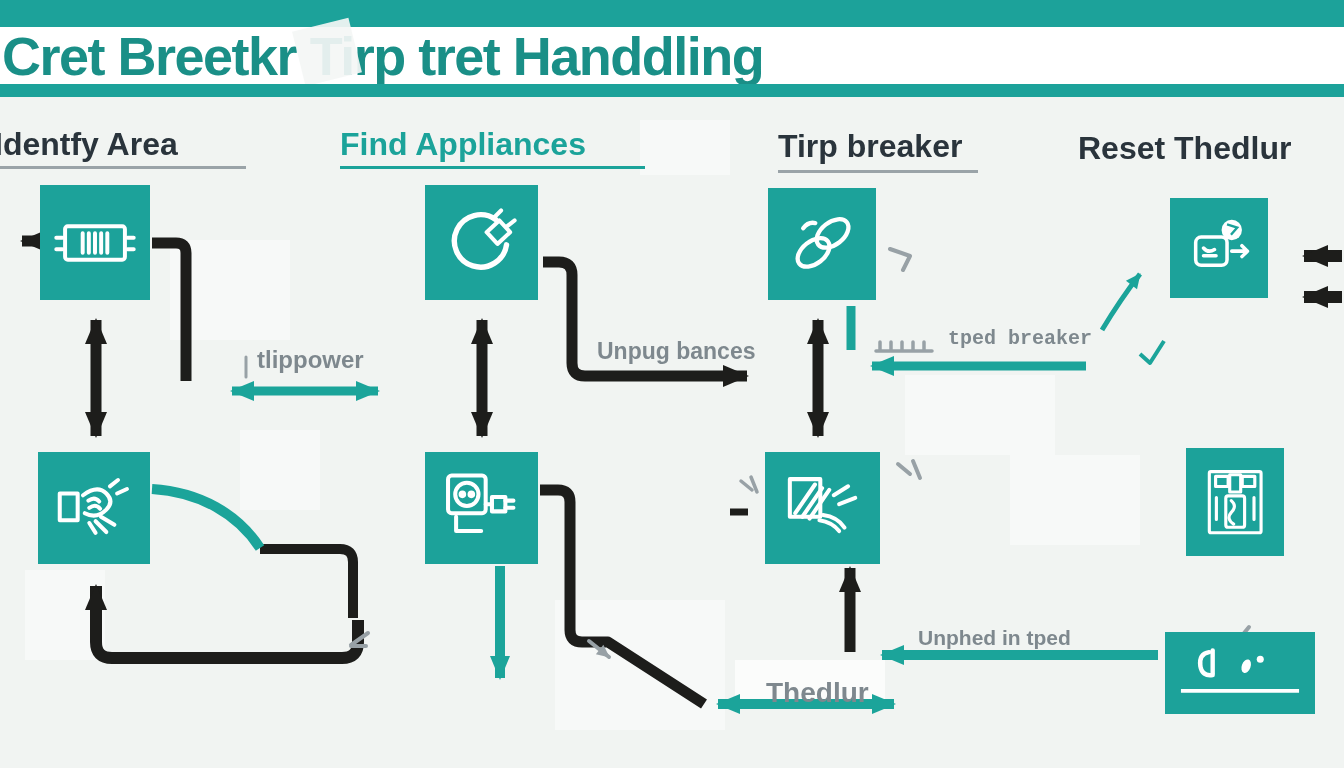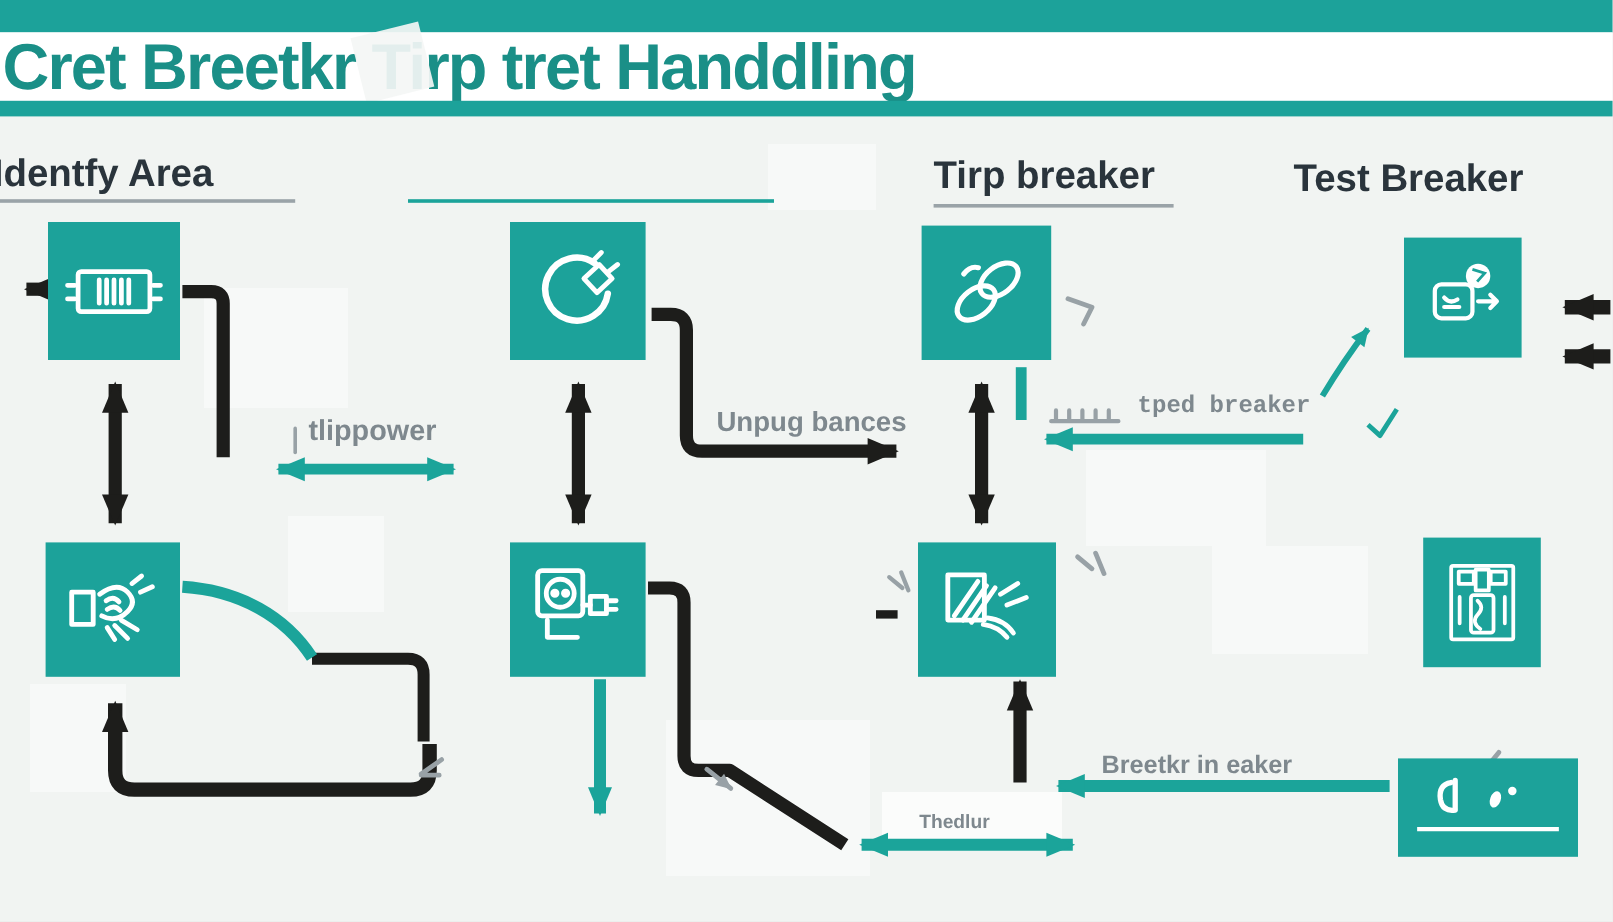--- a/index.html
+++ b/index.html
@@ -45,26 +45,27 @@
   <div class="bar top"></div>
   <div class="title-band">
     <h1 class="page-title">Cret Breetkr Tirp tret Handdling</h1>
   </div>
   <div class="title-patch"></div>
   <div class="bar mid"></div>
 
   <h2 class="col-heading" style="left:-6px;top:126px;">Identfy Area</h2>
   <div class="underline" style="left:0;top:166px;width:246px;"></div>
 
+  <h2 class="col-heading teal" style="left:340px;top:126px;">Find Appliances</h2>
   <div class="underline teal" style="left:340px;top:166px;width:305px;"></div>
 
   <h2 class="col-heading" style="left:778px;top:128px;">Tirp breaker</h2>
   <div class="underline" style="left:778px;top:170px;width:200px;"></div>
 
-  <h2 class="col-heading" style="left:1078px;top:130px;">Test Breaker</h2>
+  <h2 class="col-heading" style="left:1078px;top:130px;">Reset Thedlur</h2>
 
   <svg class="overlay" width="1344" height="768" viewBox="0 0 1344 768">
     <defs>
       <marker id="mb" markerUnits="userSpaceOnUse" markerWidth="30" markerHeight="26" refX="26" refY="13" orient="auto-start-reverse">
         <path d="M2,2 L28,13 L2,24 Z" fill="#1D1D1B"></path>
       </marker>
       <marker id="mt" markerUnits="userSpaceOnUse" markerWidth="28" markerHeight="24" refX="24" refY="12" orient="auto-start-reverse">
         <path d="M2,2 L26,12 L2,22 Z" fill="#1BA49A"></path>
       </marker>
       <marker id="mts" markerUnits="userSpaceOnUse" markerWidth="18" markerHeight="16" refX="15" refY="8" orient="auto-start-reverse">
@@ -216,16 +217,16 @@
       </g>
       <ellipse cx="82" cy="32" rx="5" ry="8" fill="#fff" transform="rotate(20 82 32)"></ellipse>
       <circle cx="98" cy="24" r="4" fill="#fff"></circle>
       <line x1="8" y1="60" x2="142" y2="60" stroke="#fff" stroke-width="4"></line>
     </svg>
   </div>
 
   <div class="lbl" style="left:257px;top:346px;font-size:24px;">tlippower</div>
   <div class="lbl" style="left:597px;top:338px;font-size:23px;">Unpug bances</div>
   <div class="lbl" style="left:948px;top:327px;font-size:20px;font-family:Liberation Mono, monospace;">tped breaker</div>
-  <div class="lbl" style="left:918px;top:626px;font-size:21px;">Breetkr in eaker</div>
-  <div class="lbl" style="left:766px;top:677px;font-size:16px;">Thedlur</div>
+  <div class="lbl" style="left:918px;top:626px;font-size:21px;">Unphed in tped</div>
+  <div class="lbl" style="left:766px;top:677px;font-size:28px;">Thedlur</div>
 
 </div>
 
 </body></html>

